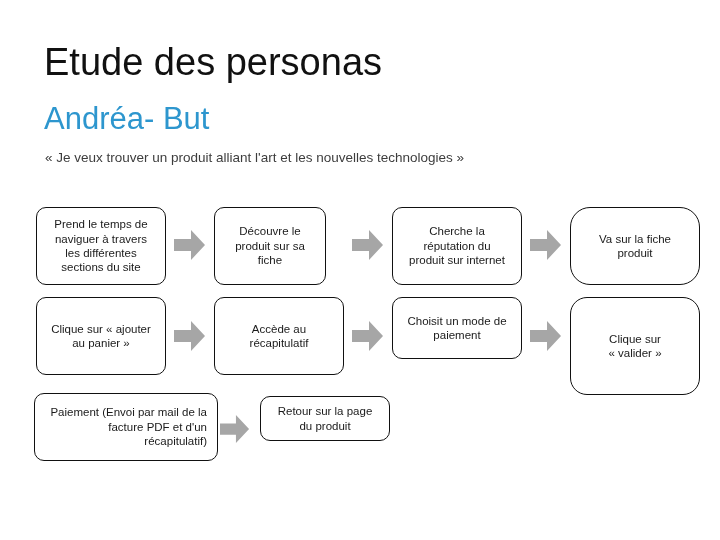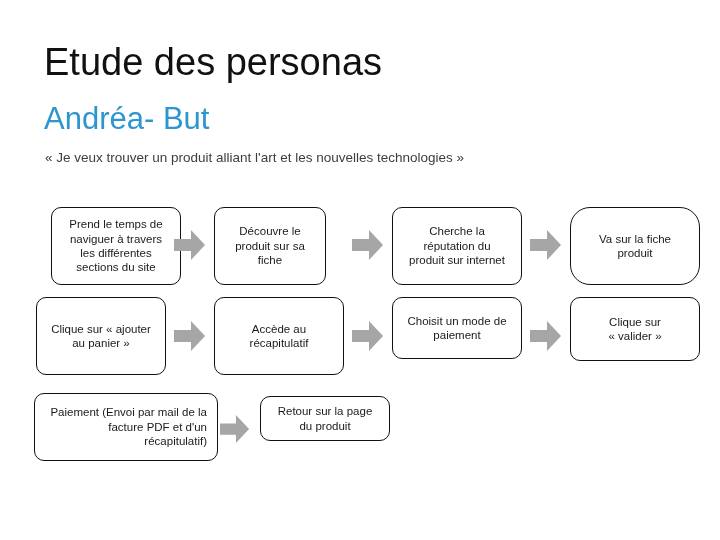--- a/index.html
+++ b/index.html
@@ -70,21 +70,21 @@
 </style>
 </head>
 <body>
 
 <div class="slide">
 
   <div class="title">Etude des personas</div>
   <div class="subtitle">Andréa- But</div>
   <div class="quote">«&nbsp;Je veux trouver un produit alliant l'art et les nouvelles technologies&nbsp;»</div>
 
-  <div class="node" style="left:36px; top:207px; width:130px; height:78px;margin-left:15px;">
+  <div class="node" style="left:36px; top:207px; width:130px; height:78px;">
     <span>Prend le temps de naviguer à travers les différentes sections du site</span>
   </div>
   <span class="arrow" style="left:174px; top:229px;">
     <svg width="32" height="32" viewBox="0 0 32 32">
         <polygon points="0,10 17,10 17,1 31,16 17,31 17,22 0,22"></polygon>
       </svg>
   </span>
   <div class="node" style="left:214px; top:207px; width:112px; height:78px;text-align:center;">
     <span>Découvre le produit sur sa fiche</span>
   </div>
@@ -122,21 +122,21 @@
       </svg>
   </span>
   <div class="node" style="left:392px; top:297px; width:130px; height:62px;">
     <span>Choisit un mode de paiement</span>
   </div>
   <span class="arrow" style="left:530px; top:320px;">
     <svg width="32" height="32" viewBox="0 0 32 32">
         <polygon points="0,10 17,10 17,1 31,16 17,31 17,22 0,22"></polygon>
       </svg>
   </span>
-  <div class="node" style="left:570px; top:297px; width:130px; height:64px;">
+  <div class="node" style="left:570px; top:297px; width:130px; height:98px;border-radius:17px;">
     <span>Clique sur «&nbsp;valider&nbsp;»</span>
   </div>
 
   <div class="node wide" style="left:34px; top:393px; width:184px; height:68px;">
     <span>Paiement (Envoi par mail de la facture PDF et d'un récapitulatif)</span>
   </div>
   <span class="arrow" style="left:220px; top:414px;">
     <svg width="30" height="30" viewBox="0 0 32 32">
         <polygon points="0,10 17,10 17,1 31,16 17,31 17,22 0,22"></polygon>
       </svg>

